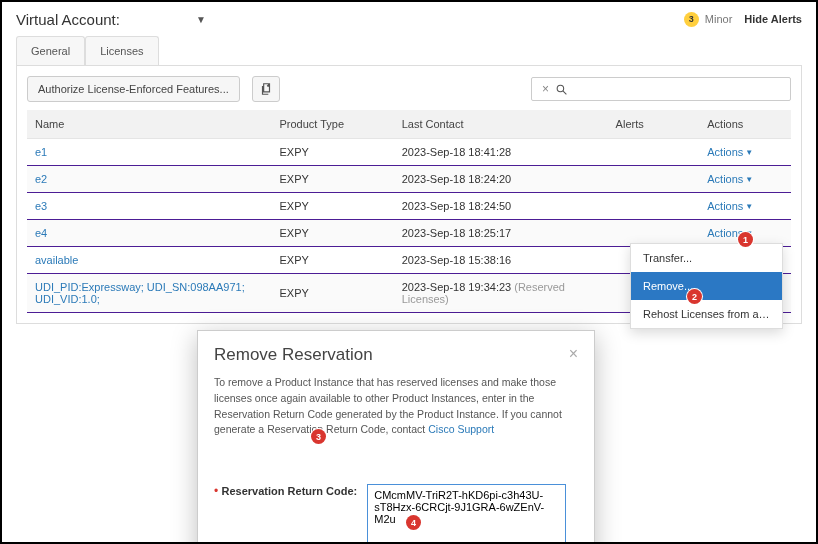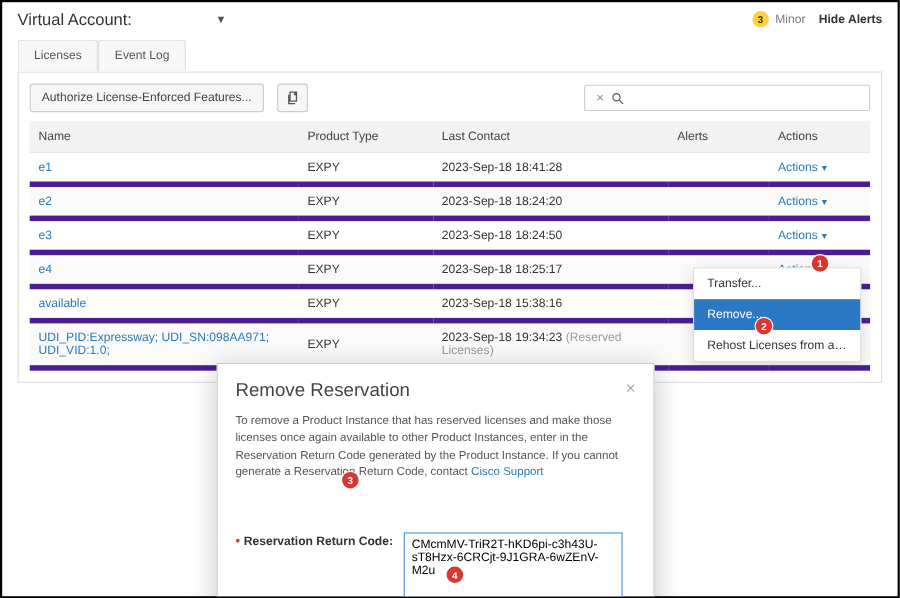--- a/index.html
+++ b/index.html
@@ -10,21 +10,21 @@
     background: #fff;
     width: 818px;
     height: 544px;
     position: relative;
     border: 2px solid #000;
     overflow: hidden;
   }
   .topbar {
     display: flex;
     justify-content: space-between;
-    align-items: flex-start;
+    align-items: center;
     padding: 8px 14px 0 14px;
     height: 26px;
   }
   .va-label { font-size: 15px; color: #333; display: flex; align-items: center; gap: 6px; }
   .va-dd { margin-left: 70px; color: #555; font-size: 10px; }
   .alerts { display: flex; align-items: center; gap: 6px; font-size: 11px; }
   .badge-yellow {
     display: inline-flex; align-items: center; justify-content: center;
     width: 15px; height: 15px; border-radius: 50%;
     background: #ffcf3e; color: #333; font-size: 9px; font-weight: bold;
@@ -72,21 +72,21 @@
   }
   .search-wrap input { border: none; outline: none; flex: 1; font-size: 11px; }
   .search-x { color: #888; cursor: pointer; padding: 0 4px; font-size: 12px; }
   .search-mag { color: #555; padding: 0 2px; }
 
   table.data { width: 100%; border-collapse: collapse; font-size: 11px; }
   table.data th {
     text-align: left; padding: 8px 8px; background: #f2f2f2; color: #444; font-weight: normal;
     border-bottom: 1px solid #e5e5e5;
   }
-  table.data td { padding: 7px 8px; border-bottom: 5px solid #4c1d95; vertical-align: middle; }
+  table.data td { padding: 7px 8px; border-bottom: 1px solid #4c1d95; vertical-align: middle; }
   table.data tr:nth-child(even) td { background: #fafafa; }
   .link { color: #2b7ab8; cursor: pointer; }
   .muted { color: #999; }
   .actions-link { color: #2b7ab8; cursor: pointer; display: inline-flex; align-items: center; gap: 2px; }
   .caret { font-size: 8px; }
 
   .red-circ {
     position: absolute; width: 15px; height: 15px; border-radius: 50%;
     background: #d9362f; color: #fff; font-size: 9px; font-weight: bold;
     display: inline-flex; align-items: center; justify-content: center;
@@ -134,22 +134,22 @@
     <span class="va-dd">▼</span>
   </div>
   <div class="alerts">
     <span class="badge-yellow">3</span>
     <span class="minor">Minor</span>
     <span class="hide-alerts">Hide Alerts</span>
   </div>
 </div>
 
 <div class="tabs">
+  <div class="tab">General</div>
   <div class="tab">Licenses</div>
-  <div class="tab">Event Log</div>
 </div>
 
 <div class="content-box">
   <div class="toolbar">
     <button class="btn">Authorize License-Enforced Features...</button>
     <span class="btn-icon">
       <svg width="14" height="14" viewBox="0 0 24 24">
         <path fill="none" stroke="#555" stroke-width="2" d="M8 3h10v14H8z M6 7v14h10 M14 7l4-4 M18 3v4h-4"></path>
       </svg>
     </span>

